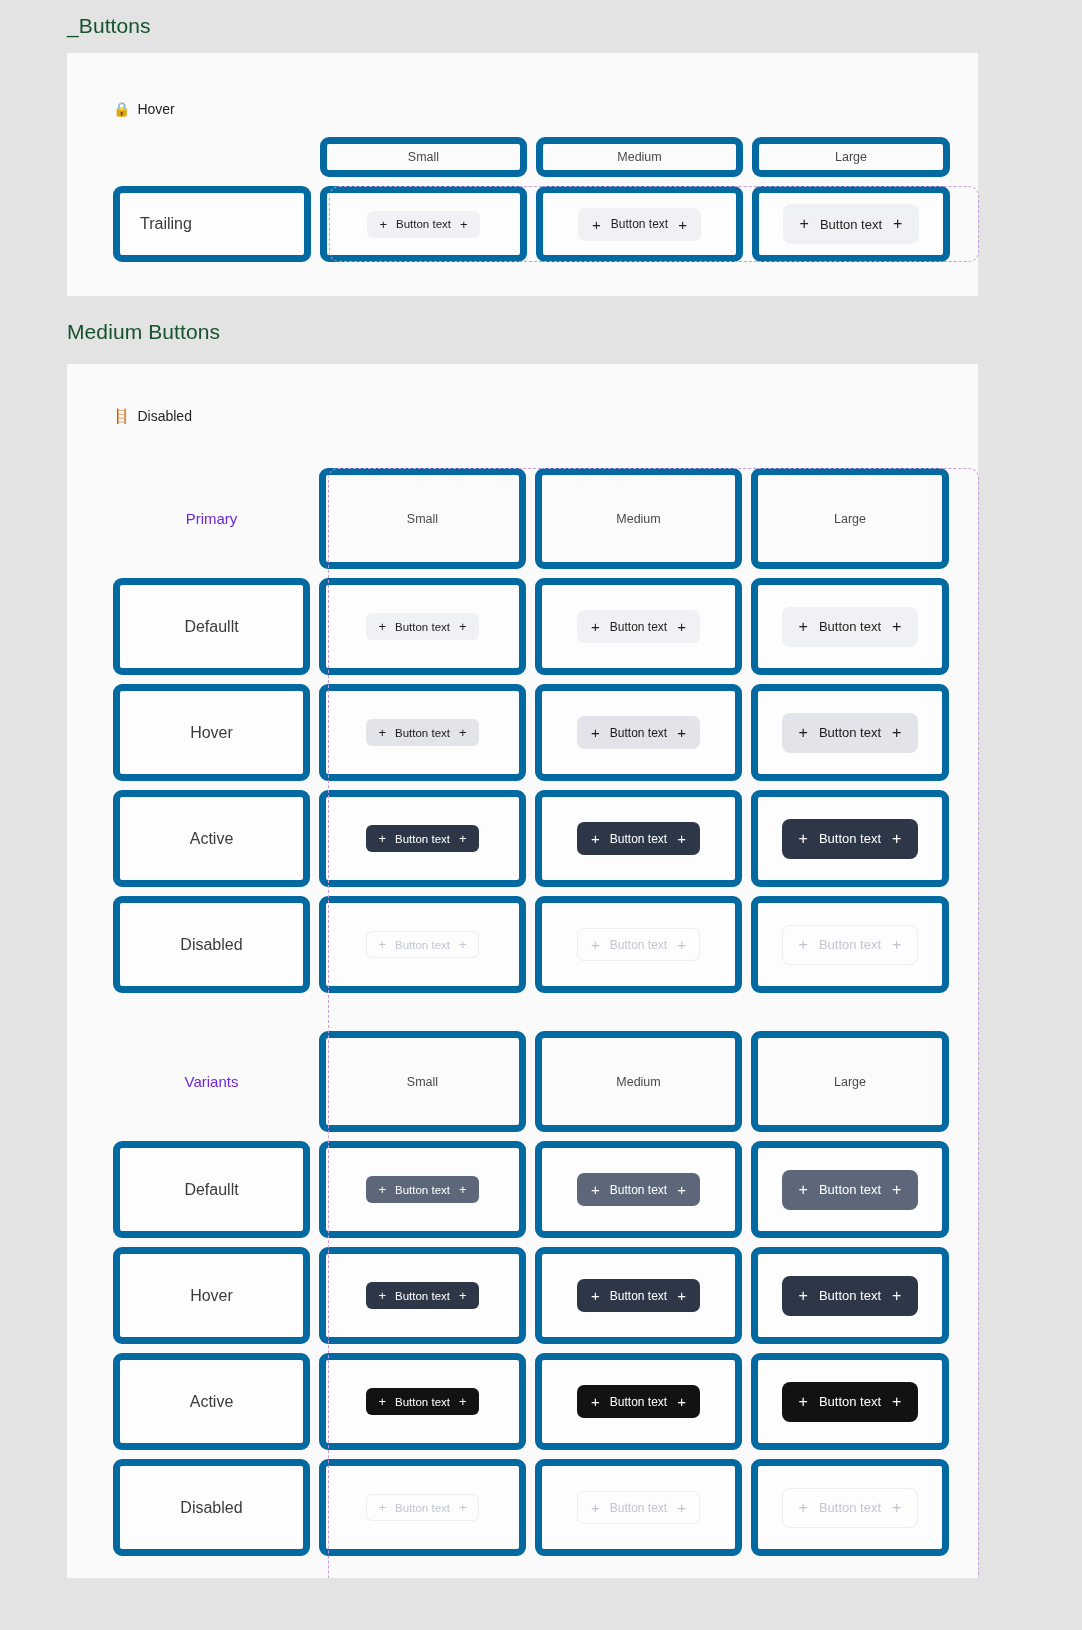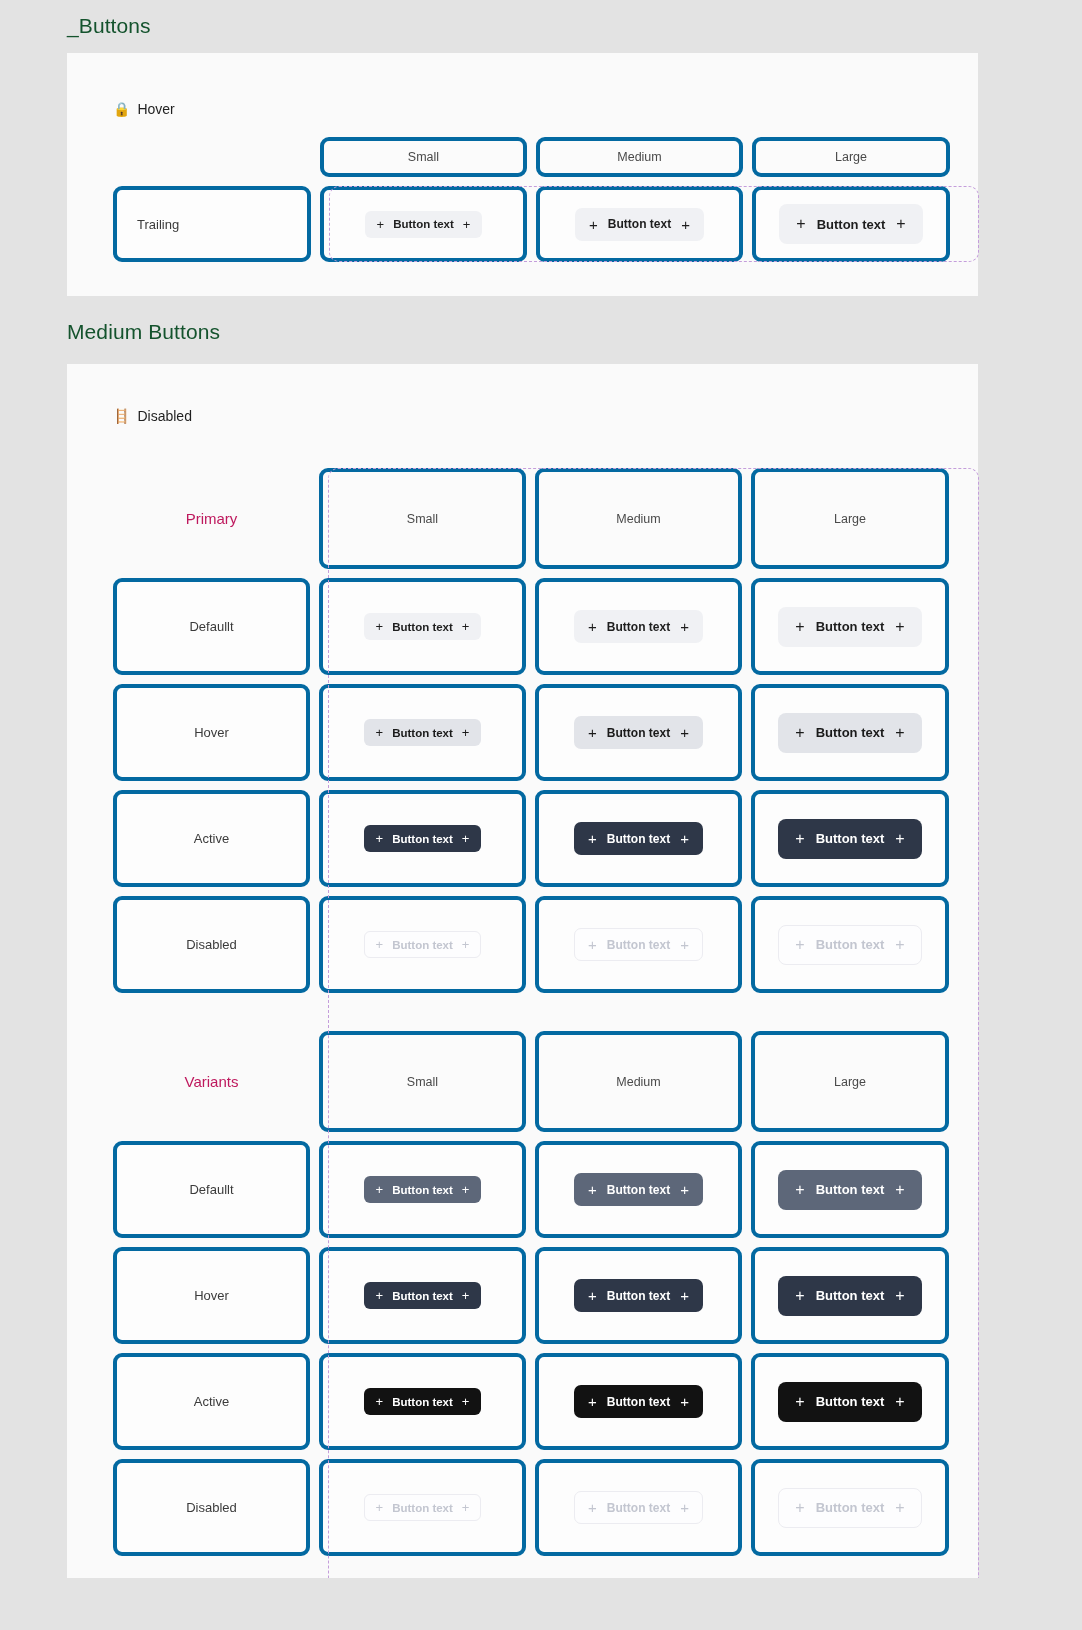--- a/index.html
+++ b/index.html
@@ -56,45 +56,45 @@
     grid-template-columns: 197px 207px 207px 198px;
     column-gap: 9px;
     row-gap: 9px;
     margin: 0 0 0 46px;
     width: 866px;
   }
 
   
   .cell {
     background: #fbfbfb;
-    border: 4px solid #0369a1;
+    border: 7px solid #0369a1;
     border-radius: 9px;
     display: flex;
     align-items: center;
     justify-content: center;
   }
   .cell.blank {
     background: transparent;
     border: none;
   }
   .cell.head {
     font-size: 12.5px;
     color: #4a4a4a;
     background: #fbfbfb;
   }
   .cell.rowlabel {
-    font-size: 13px;
+    font-size: 16px;
     color: #3b3b3b;
     background: #fdfdfd;
   }
   .cell.section-name {
     background: transparent;
     border: none;
     font-size: 15px;
-    color: #be185d;
+    color: #6d28d9;
   }
   .cell.btncell {
     background: #fdfdfd;
   }
 
   
   .base-grid .head { height: 40px; }
   .base-grid .rowlabel,
   .base-grid .btncell { height: 76px; }
   .base-grid .rowlabel { justify-content: flex-start; padding-left: 20px; }
@@ -131,21 +131,21 @@
     font-family: "Liberation Sans", sans-serif;
     white-space: nowrap;
     cursor: pointer;
     user-select: none;
   }
   .btn .plus {
     display: inline-block;
     line-height: 1;
     font-weight: 400;
   }
-  .btn .lbl { font-weight: 700; }
+  .btn .lbl { font-weight: 400; }
 
   
   .btn.s-small  { font-size: 11.5px; padding: 6px 11px;  gap: 9px;  border-radius: 6px; }
   .btn.s-small .plus { font-size: 13px; }
   .btn.s-medium { font-size: 12px;   padding: 8px 13px;  gap: 10px; border-radius: 7px; }
   .btn.s-medium .plus { font-size: 15px; }
   .btn.s-large  { font-size: 13px;   padding: 11px 16px; gap: 11px; border-radius: 8px; }
   .btn.s-large .plus { font-size: 16px; }
 
   

